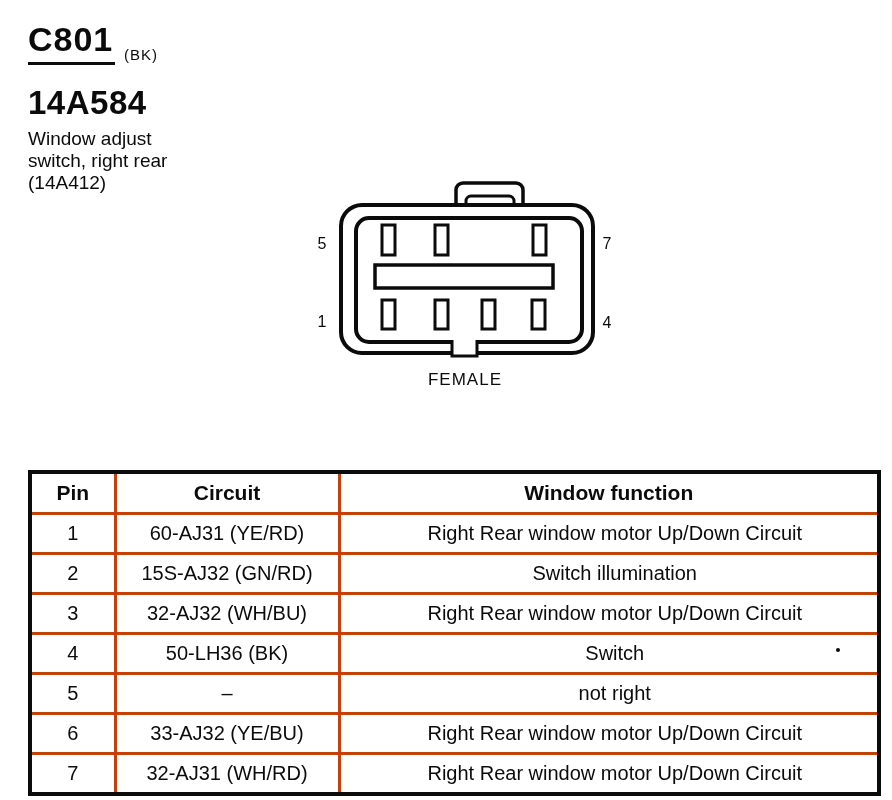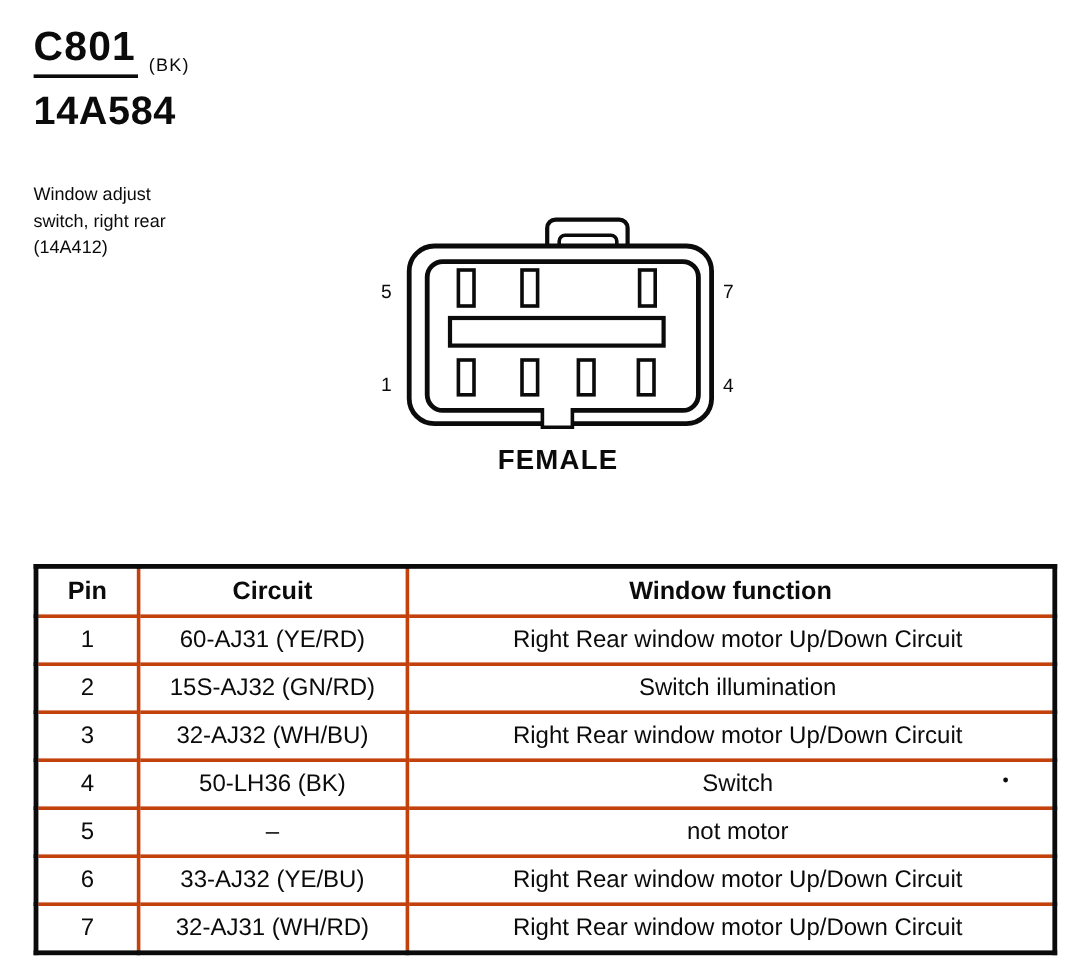--- a/index.html
+++ b/index.html
@@ -18,39 +18,39 @@
     left:28px;top:20px;
     font-size:34px;font-weight:700;letter-spacing:1px;
     border-bottom:3px solid #0b0b0b;
     padding:0 2px 3px 0;
   }
   #connector-color{
     left:124px;top:34px;
     font-size:15px;font-weight:400;letter-spacing:1px;margin-top:12px;
   }
   #part-number{
-    left:28px;top:73px;
+    left:28px;top:84px;
     font-size:33px;font-weight:700;letter-spacing:0.5px;
   }
   #component-desc{
-    left:28px;top:152px;
-    font-size:15px;line-height:22px;
+    left:28px;top:128px;
+    font-size:19px;line-height:22px;
     white-space:pre-line;
   }
 
   
   #connector-svg{left:0;top:0;pointer-events:none;}
   .pin-label{
     font-size:16px;font-weight:400;
     width:20px;text-align:center;
   }
   #female-label{
     left:400px;top:370px;width:130px;
     text-align:center;
-    font-size:23px;font-weight:700;letter-spacing:1px;
+    font-size:17px;font-weight:400;letter-spacing:1px;
   }
 
   
   #pinout-table{
     position:absolute;left:28px;top:470px;
     border-collapse:collapse;
     table-layout:fixed;
     width:849px;
     font-size:20px;
     color:#0b0b0b;
@@ -145,21 +145,21 @@
         <td class="c-func">Right Rear window motor Up/Down Circuit</td>
       </tr>
       <tr>
         <td class="c-pin">4</td>
         <td class="c-circuit">50-LH36 (BK)</td>
         <td class="c-func">Switch</td>
       </tr>
       <tr>
         <td class="c-pin">5</td>
         <td class="c-circuit">–</td>
-        <td class="c-func">not motor</td>
+        <td class="c-func">not right</td>
       </tr>
       <tr>
         <td class="c-pin">6</td>
         <td class="c-circuit">33-AJ32 (YE/BU)</td>
         <td class="c-func">Right Rear window motor Up/Down Circuit</td>
       </tr>
       <tr>
         <td class="c-pin">7</td>
         <td class="c-circuit">32-AJ31 (WH/RD)</td>
         <td class="c-func">Right Rear window motor Up/Down Circuit</td>

